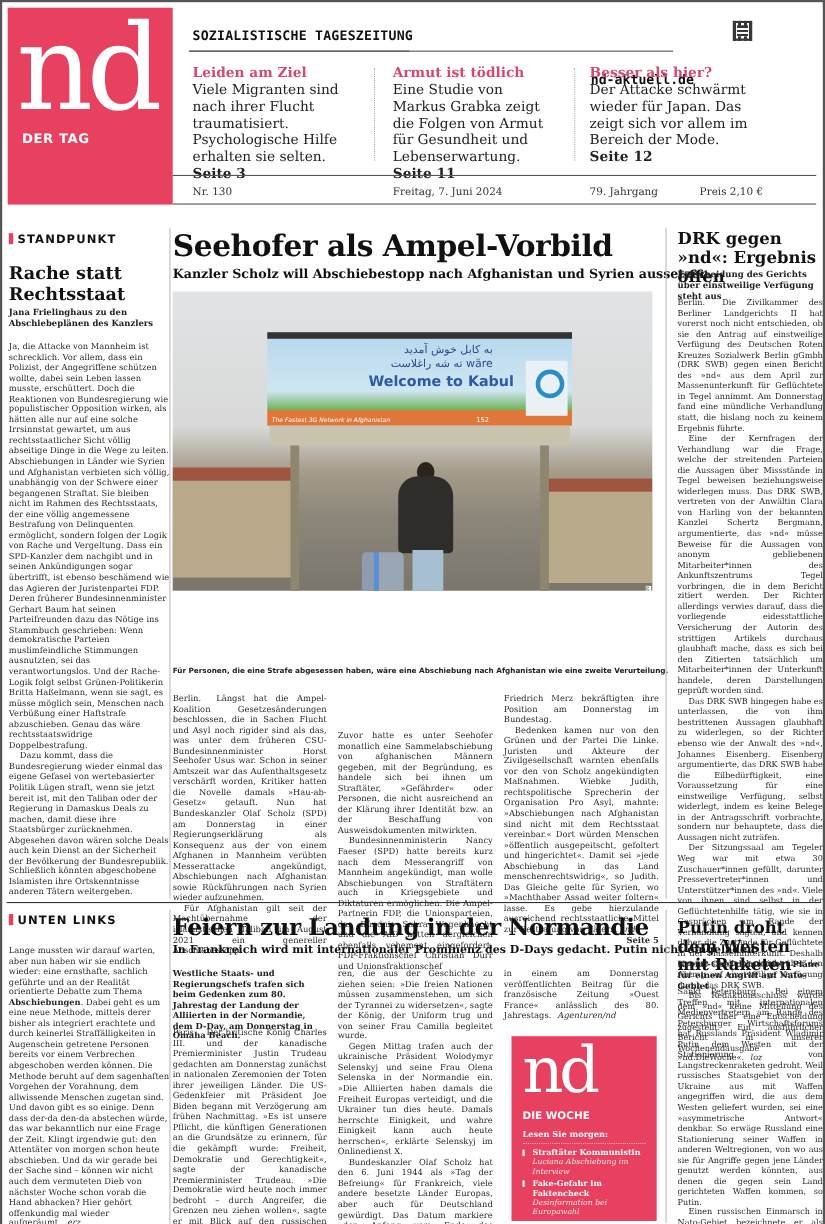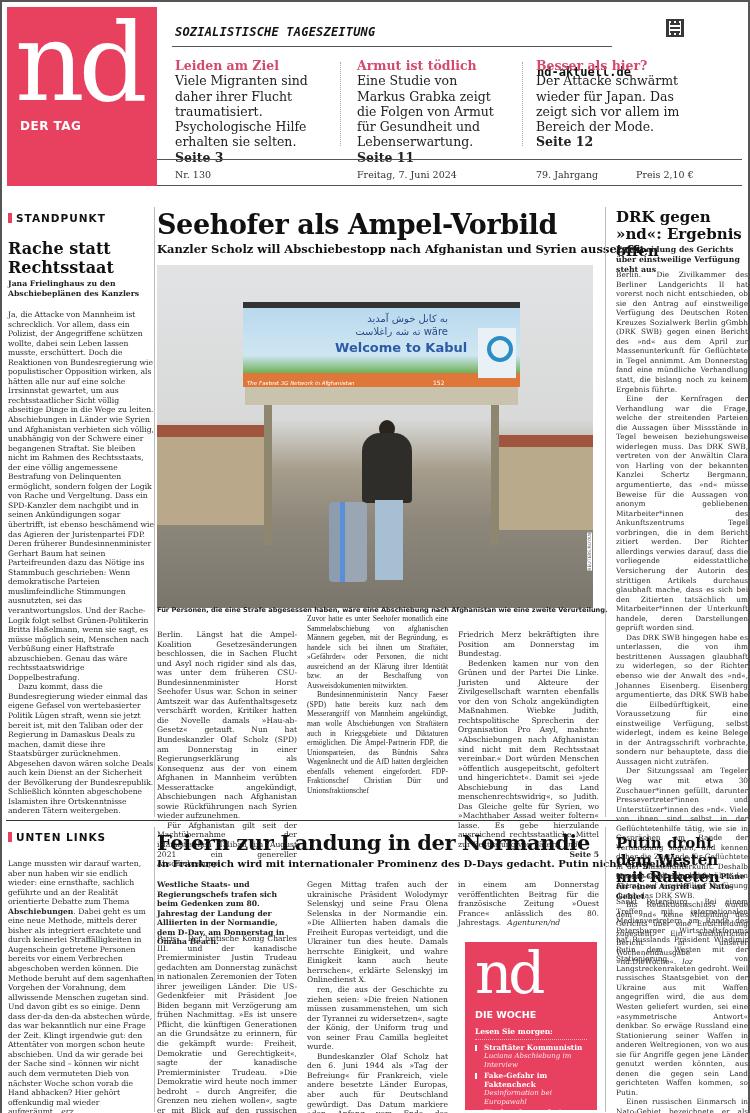--- a/index.html
+++ b/index.html
@@ -5,21 +5,21 @@
   * { box-sizing: border-box; margin: 0; padding: 0; }
   html, body { width: 750px; height: 1113px; overflow: hidden; background: #ffffff; }
   body { font-family: "DejaVu Serif", "Liberation Serif", serif; color: #1c1c1c; position: relative; }
   .page { position: absolute; left: 0; top: 0; width: 750px; height: 1113px; border-left: 2px solid #555; border-right: 2px solid #555; border-top: 2px solid #555; }
 
   
   .logo-box { position: absolute; left: 5px; top: 5px; width: 150px; height: 179px; background: #e8405f; color: #fff; }
   .logo-nd { position: absolute; left: 8px; top: 2px; font-family: "DejaVu Serif", serif; font-size: 108px; line-height: 1; letter-spacing: -6px; color: #fff; }
   .logo-sub { position: absolute; left: 13px; top: 112px; font-family: "DejaVu Sans", sans-serif; font-weight: bold; font-size: 12px; letter-spacing: 0.5px; color: #fff; }
 
-  .tagline { position: absolute; left: 173px; top: 23px; font-family: "DejaVu Sans Mono", monospace; font-weight: bold; font-size: 12px; letter-spacing: 0.2px; color: #111; font-style: italic; }
+  .tagline { position: absolute; left: 173px; top: 23px; font-family: "DejaVu Sans Mono", monospace; font-weight: bold; font-size: 12px; letter-spacing: 0.2px; color: #111; }
   .site-url { position: absolute; left: 535px; top: 23px; font-family: "DejaVu Sans Mono", monospace; font-weight: bold; font-size: 12px; color: #111; margin-top: 40px; }
   .qr { position: absolute; left: 664px; top: 17px; width: 18px; height: 18px;
         background: repeating-linear-gradient(90deg,#222 0 3px,#fff 3px 5px), #222; opacity: .9;
         box-shadow: inset 0 0 0 2px #222; }
   .qr::after { content: ""; position: absolute; inset: 4px; background: repeating-linear-gradient(0deg,#222 0 2px,#fff 2px 4px); }
   .rule { position: absolute; height: 1px; background: #555; }
   .teaser { position: absolute; top: 56px; width: 140px; font-size: 12.5px; line-height: 15.3px; color: #222; }
   .teaser .kicker { color: #d44a6c; font-weight: bold; display: block; }
   .teaser .page-ref { font-weight: bold; display: block; }
   .teaser-sep { position: absolute; top: 60px; height: 84px; border-left: 1px dotted #aaa; }
@@ -41,21 +41,21 @@
   .dateline { margin-right: 6px; }
   .sig { font-style: italic; margin-left: 6px; }
   .ref { font-weight: bold; float: right; }
 
   .h-main { position: absolute; left: 155px; top: 207px; font-size: 27px; font-weight: bold; letter-spacing: -0.4px; color: #111; }
   .sub-main { position: absolute; left: 155px; top: 240px; font-size: 11.5px; font-weight: bold; color: #111; text-align: right; }
 
   .h-side { position: absolute; font-size: 15px; line-height: 17px; font-weight: bold; color: #111; }
   .sub-side { position: absolute; font-size: 8.6px; line-height: 11px; font-weight: bold; color: #222; }
 
-  .photo { position: absolute; left: 155px; top: 263px; width: 436px; height: 343px; overflow: hidden;
+  .photo { position: absolute; left: 155px; top: 263px; width: 436px; height: 272px; overflow: hidden;
            background: linear-gradient(180deg,#e1e3e5 0%,#d8d9d8 45%,#a59c8a 60%,#8d877b 75%,#7a766c 100%); }
   .photo .sign { position: absolute; left: 86px; top: 37px; width: 277px; height: 85px; background: linear-gradient(180deg,#b9d9ee 0%,#cfe6f2 60%,#6fb25a 82%,#e0773a 82%,#e0773a 100%); border-top: 6px solid #333; }
   .photo .sign-text { position: absolute; left: 92px; top: 32px; font-family: "DejaVu Sans", sans-serif; font-weight: bold; font-size: 13px; color: #2b5aa6; }
   .photo .sign-ar { position: absolute; left: 95px; top: 4px; font-family: "DejaVu Sans", sans-serif; font-size: 10px; color: #2b4a88; direction: rtl; width: 110px; text-align: right; line-height: 13px; }
   .photo .sign-foot { position: absolute; left: 4px; bottom: 1px; font-family: "DejaVu Sans", sans-serif; font-style: italic; font-size: 5.5px; color: #fff; }
   .photo .sign-num { position: absolute; left: 190px; bottom: 1px; font-family: "DejaVu Sans", sans-serif; font-size: 6px; color: #fff; }
   .photo .logo-sq { position: absolute; right: 4px; top: 20px; width: 38px; height: 50px; background: #e9f1f6; }
   .photo .logo-sq::after { content: ""; position: absolute; left: 9px; top: 8px; width: 18px; height: 18px; border: 4px solid #2a8dc6; border-radius: 50%; }
   .photo .gate-bar { position: absolute; left: 88px; top: 122px; width: 273px; height: 18px; background: #c9c2ad; }
   .photo .pillar-l { position: absolute; left: 107px; top: 140px; width: 8px; height: 140px; background: #8f8670; }
@@ -91,21 +91,21 @@
     <span class="logo-sub">DER TAG</span>
   </div>
   <div class="tagline">SOZIALISTISCHE TAGESZEITUNG</div>
   <div class="site-url">nd-aktuell.de</div>
   <div class="qr"></div>
   <div class="rule" style="left:170px; top:44px; width:440px;"></div>
   <div class="rule" style="left:170px; top:44px; width:200px;"></div>
 
   <div class="teaser" style="left:173px;">
     <span class="kicker">Leiden am Ziel</span>
-    <span>Viele Migranten sind daher ihrer Flucht traumatisiert. Psychologische Hilfe erhalten sie selten.</span>
+    <span>Viele Migranten sind nach ihrer Flucht traumatisiert. Psychologische Hilfe erhalten sie selten.</span>
     <span class="page-ref">Seite 3</span>
   </div>
   <div class="teaser-sep" style="left:338px;"></div>
   <div class="teaser" style="left:355px;">
     <span class="kicker">Armut ist tödlich</span>
     <span>Eine Studie von Markus Grabka zeigt die Folgen von Armut für Gesundheit und Lebenserwartung.</span>
     <span class="page-ref">Seite 11</span>
   </div>
   <div class="teaser-sep" style="left:520px;"></div>
   <div class="teaser" style="left:534px; width:150px;">
@@ -154,21 +154,21 @@
     <div class="legs"></div>
     <div class="suitcase"></div>
     <div class="credit">REUTERS/ROYAN</div>
   </div>
   <div class="caption">Für Personen, die eine Strafe abgesessen haben, wäre eine Abschiebung nach Afghanistan wie eine zweite Verurteilung.</div>
 
   <div class="body-text" style="left:155px; top:628px; width:140px;">
     <p><span class="dateline">Berlin.</span> <span>Längst hat die Ampel-Koalition Gesetzesänderungen beschlossen, die in Sachen Flucht und Asyl noch rigider sind als das, was unter dem früheren CSU-Bundesinnenminister Horst Seehofer Usus war. Schon in seiner Amtszeit war das Aufenthaltsgesetz verschärft worden, Kritiker hatten die Novelle damals »Hau-ab-Gesetz« getauft. Nun hat Bundeskanzler Olaf Scholz (SPD) am Donnerstag in einer Regierungserklärung als Konsequenz aus der von einem Afghanen in Mannheim verübten Messerattacke angekündigt, Abschiebungen nach Afghanistan sowie Rückführungen nach Syrien wieder aufzunehmen.</span></p>
     <p>Für Afghanistan gilt seit der Machtübernahme der islamistischen Taliban im August 2021 ein genereller Abschiebestopp.</p>
   </div>
-  <div class="body-text" style="left:305px; top:612px; width:141px;font-family:Liberation Serif, serif;">
+  <div class="body-text" style="left:305px; top:662px; width:141px;">
     <p>Zuvor hatte es unter Seehofer monatlich eine Sammelabschiebung von afghanischen Männern gegeben, mit der Begründung, es handele sich bei ihnen um Straftäter, »Gefährder« oder Personen, die nicht ausreichend an der Klärung ihrer Identität bzw. an der Beschaffung von Ausweisdokumenten mitwirkten.</p>
     <p>Bundesinnenministerin Nancy Faeser (SPD) hatte bereits kurz nach dem Messerangriff von Mannheim angekündigt, man wolle Abschiebungen von Straftätern auch in Kriegsgebiete und Diktaturen ermöglichen. Die Ampel-Partnerin FDP, die Unionsparteien, das Bündnis Sahra Wagenknecht und die AfD hatten dergleichen ebenfalls vehement eingefordert. FDP-Fraktionschef Christian Dürr und Unionsfraktionschef</p>
   </div>
   <div class="body-text" style="left:456px; top:628px; width:141px;">
     <p>Friedrich Merz bekräftigten ihre Position am Donnerstag im Bundestag.</p>
     <p><span>Bedenken kamen nur von den Grünen und der Partei Die Linke. Juristen und Akteure der Zivilgesellschaft warnten ebenfalls vor den von Scholz angekündigten Maßnahmen. Wiebke Judith, rechtspolitische Sprecherin der Organisation Pro Asyl, mahnte: »Abschiebungen nach Afghanistan sind nicht mit dem Rechtsstaat vereinbar.« Dort würden Menschen »öffentlich ausgepeitscht, gefoltert und hingerichtet«. Damit sei »jede Abschiebung in das Land menschenrechtswidrig«, so Judith. Das Gleiche gelte für Syrien, wo »Machthaber Assad weiter foltern« lasse. Es gebe hierzulande ausreichend rechtsstaatliche Mittel zur Bestrafung von Tätern.</span><span class="sig">nd</span><span class="ref">Seite 5</span></p>
   </div>
   <div class="col-divider" style="left:603px; top:205px; height:610px;"></div>
 
   <div class="h-side" style="left:614px; top:207px; width:130px;">DRK gegen »nd«: Ergebnis offen</div>
@@ -192,22 +192,22 @@
   <div class="col-divider" style="left:152px; top:825px; height:285px;"></div>
 
   <div class="h-main" style="top:828px; font-size:21px;">Feiern zur Landung in der Normandie</div>
   <div class="sub-main" style="top:856px; font-size:10px;">In Frankreich wird mit internationaler Prominenz des D-Days gedacht. Putin nicht eingeladen</div>
   <div class="body-text left" style="left:155px; top:878px; width:140px; font-weight:bold; color:#222;">Westliche Staats- und Regierungschefs trafen sich beim Gedenken zum 80. Jahrestag der Landung der Alliierten in der Normandie, dem D-Day, am Donnerstag in Omaha Beach.</div>
   <div class="body-text" style="left:155px; top:932px; width:140px;">
     <p><span class="dateline">Paris.</span> <span>Der britische König Charles III. und der kanadische Premierminister Justin Trudeau gedachten am Donnerstag zunächst in nationalen Zeremonien der Toten ihrer jeweiligen Länder. Die US-Gedenkfeier mit Präsident Joe Biden begann mit Verzögerung am frühen Nachmittag. »Es ist unsere Pflicht, die künftigen Generationen an die Grundsätze zu erinnern, für die gekämpft wurde: Freiheit, Demokratie und Gerechtigkeit«, sagte der kanadische Premierminister Trudeau. »Die Demokratie wird heute noch immer bedroht – durch Angreifer, die Grenzen neu ziehen wollen«, sagte er mit Blick auf den russischen Präsidenten Wladimir Putin, der wegen des Angriffskriegs in der Ukraine nicht eingeladen wurde.</span></p>
 
   </div>
   <div class="body-text" style="left:305px; top:878px; width:141px;">
+    <p>ren, die aus der Geschichte zu ziehen seien: »Die freien Nationen müssen zusammenstehen, um sich der Tyrannei zu widersetzen«, sagte der König, der Uniform trug und von seiner Frau Camilla begleitet wurde.</p>
     <p>Gegen Mittag trafen auch der ukrainische Präsident Wolodymyr Selenskyj und seine Frau Olena Selenska in der Normandie ein. »Die Alliierten haben damals die Freiheit Europas verteidigt, und die Ukrainer tun dies heute. Damals herrschte Einigkeit, und wahre Einigkeit kann auch heute herrschen«, erklärte Selenskyj im Onlinedienst X.</p>
-    <p>ren, die aus der Geschichte zu ziehen seien: »Die freien Nationen müssen zusammenstehen, um sich der Tyrannei zu widersetzen«, sagte der König, der Uniform trug und von seiner Frau Camilla begleitet wurde.</p>
     <p>Bundeskanzler Olaf Scholz hat den 6. Juni 1944 als »Tag der Befreiung« für Frankreich, viele andere besetzte Länder Europas, aber auch für Deutschland gewürdigt. Das Datum markiere »den Anfang vom Ende des menschenverachtenden Systems des Nationalsozialismus, von dessen Rassenwahn und Militarismus, von Vernichtungswillen und imperialistischen Fantasien«, schrieb Scholz</p>
   </div>
   <div class="body-text" style="left:456px; top:878px; width:141px;">
     <p><span>in einem am Donnerstag veröffentlichten Beitrag für die französische Zeitung »Ouest France« anlässlich des 80. Jahrestags.</span><span class="sig">Agenturen/nd</span></p>
   </div>
 
   <div class="promo">
     <span class="nd">nd</span>
     <span class="sub">DIE WOCHE</span>
     <span class="lead">Lesen Sie morgen:</span>

